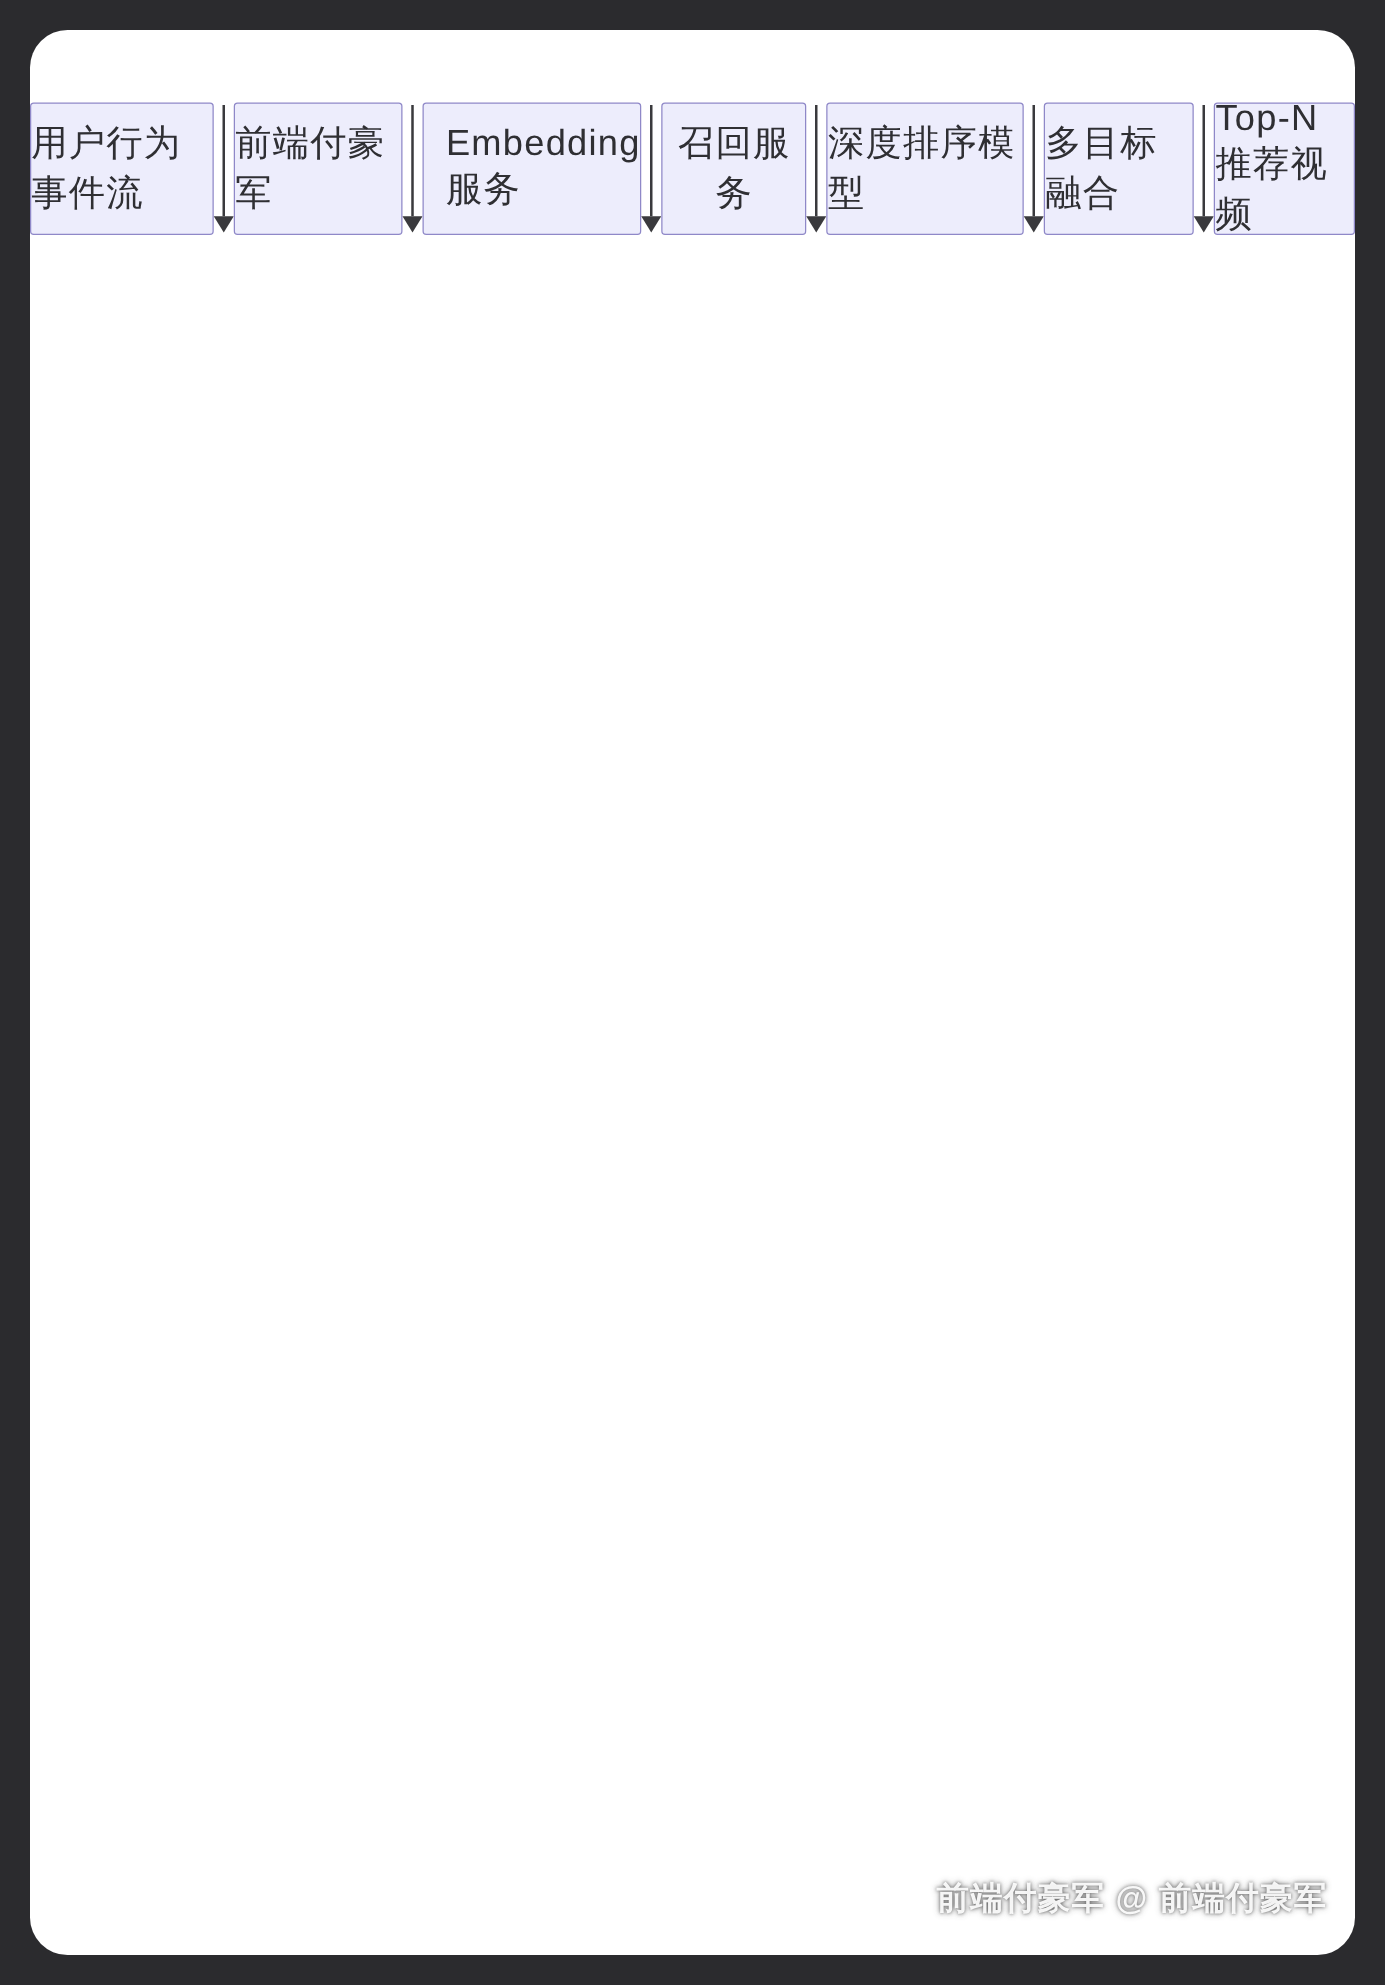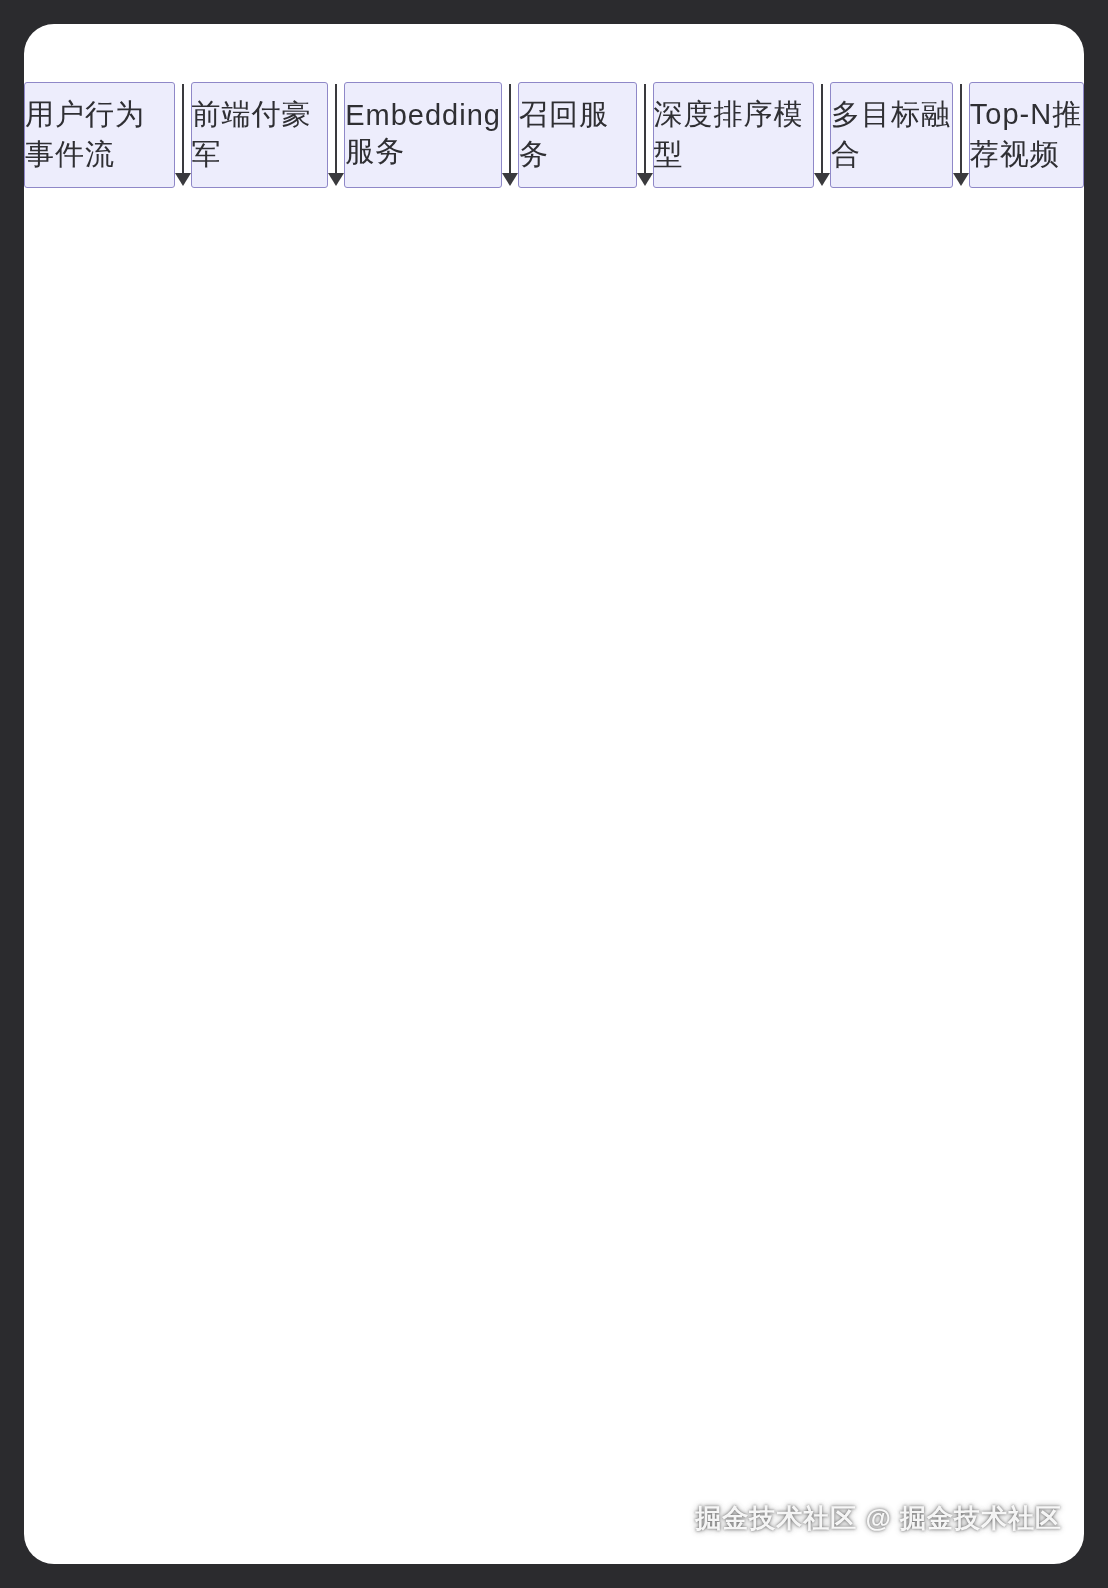--- a/index.html
+++ b/index.html
@@ -41,22 +41,22 @@
     border-radius: 3px;
     display: flex;
     align-items: center;
     justify-content: center;
     font-size: 29px;
     color: #2f2f33;
     letter-spacing: 1px;
   }
   .node.n1 { width: 346px; }
   .node.n2 { width: 316px; }
-  .node.n3 { width: 344px; }
-  .node.n4 { width: 272px; }
+  .node.n3 { width: 344px; padding-left: 18px; }
+  .node.n4 { width: 272px; text-align: center; }
   .node.n5 { width: 371px; align-items: center; }
   .node.n6 { width: 282px; justify-content: flex-end; }
   .node.n7 { width: 264px; }
   .arrow {
     height: 102px;
     display: flex;
     flex-direction: column;
     align-items: center;
   }
   .arrow .shaft {
@@ -143,14 +143,14 @@
         <div class="head"></div>
       </div>
 
       <div class="node n7">
         <span>Top-N推荐视频</span>
       </div>
 
     </div>
   </div>
 
-  <div class="watermark">掘金技术社区 @ 掘金技术社区</div>
+  <div class="watermark">前端付豪军 @ 前端付豪军</div>
 </div>
 
 </body></html>

